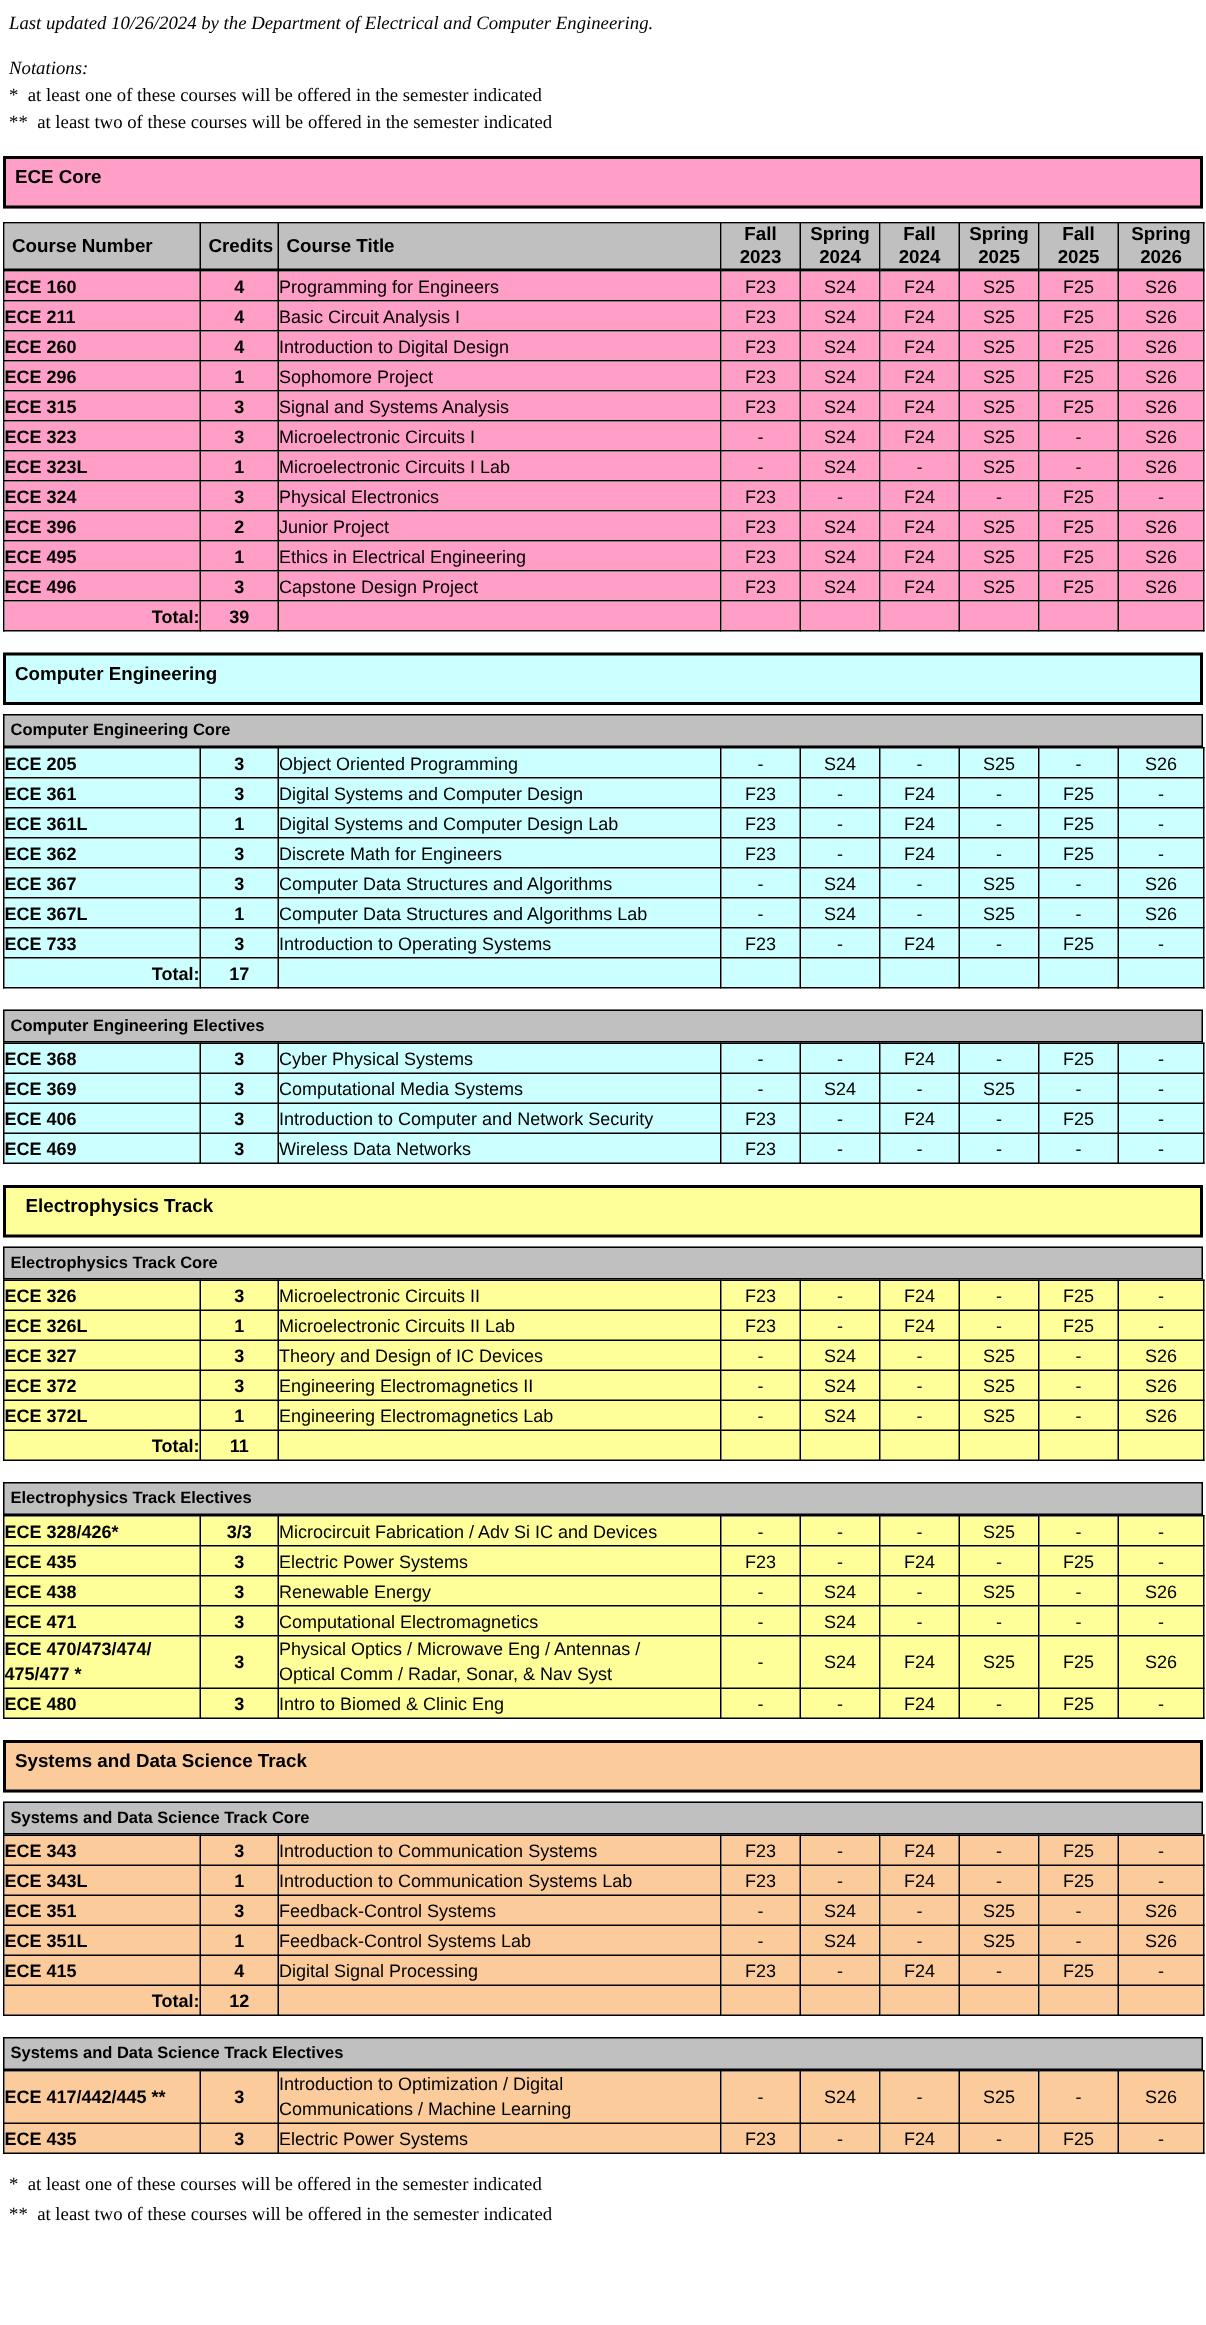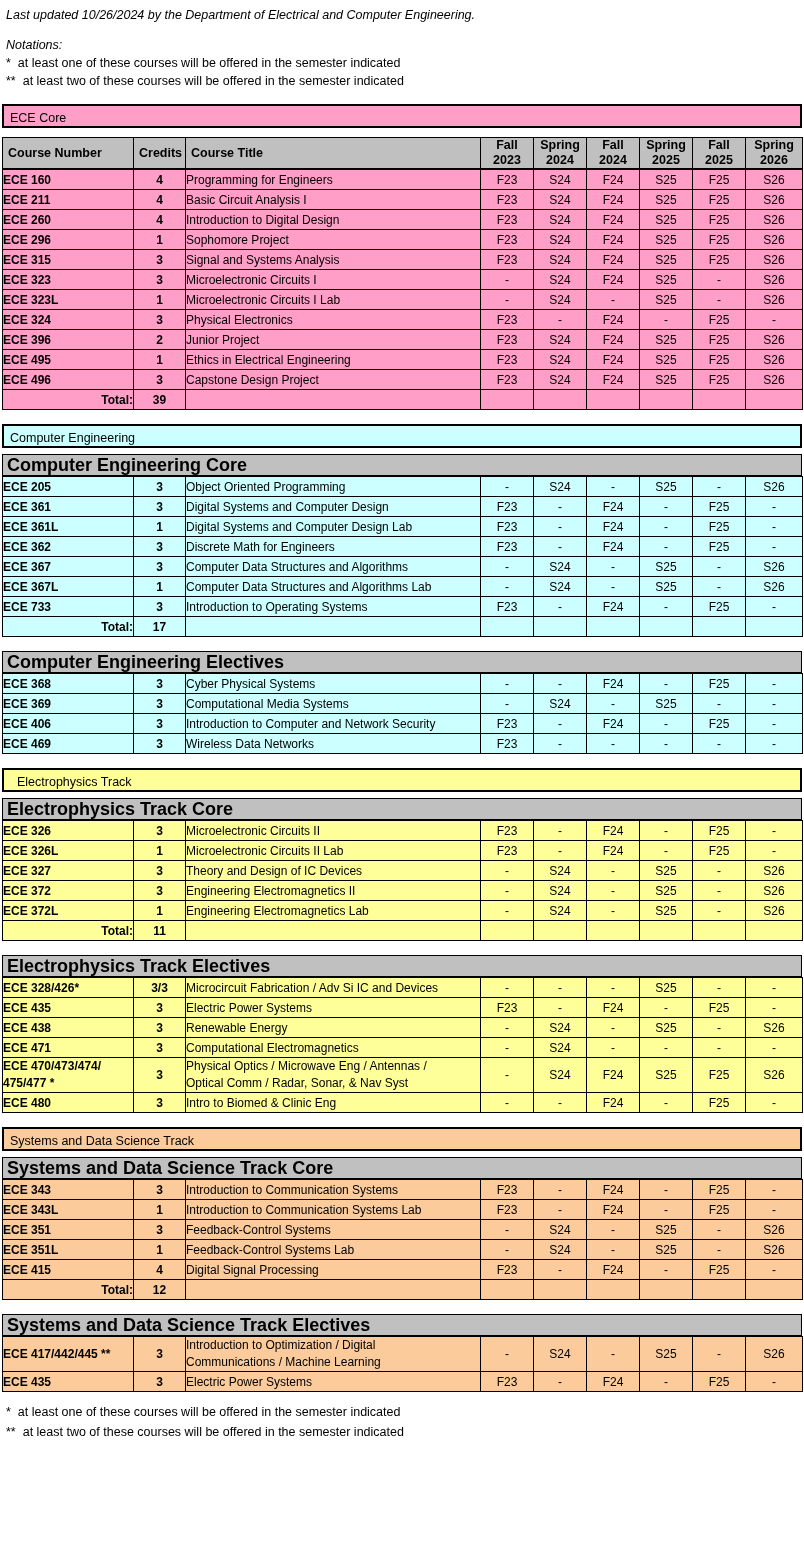--- a/index.html
+++ b/index.html
@@ -22,45 +22,45 @@
   
   .notes {
     padding: 6px 0 0 6px;
     font-size: 12.5px;
     line-height: 18px;
   }
   .notes .italic {
     font-style: italic;
   }
   .notes .spacer { height: 12px; }
-  .note-line { white-space: pre; }
+  .note-line { white-space: pre; font-family: Liberation Serif, serif; }
 
   
   .banner {
     box-sizing: border-box;
-    height: 24px;
+    height: 35px;
     line-height: 25px;
     border: 2px solid #000000;
     font-size: 12.5px;
-    font-weight: normal;
+    font-weight: bold;
     padding-left: 6px;
     margin: 0 2px 0 2px;
   }
   .banner.pink   { background: #ff9ec7; }
   .banner.cyan   { background: #ccffff; }
   .banner.yellow { background: #ffff99; padding-left: 13px; }
   .banner.orange { background: #fbcb9c; }
 
   .subbanner {
     box-sizing: border-box;
     height: 22px;
     line-height: 20px;
     border: 1px solid #000000;
     background: #c0c0c0;
-    font-size: 18px;
+    font-size: 11px;
     font-weight: bold;
     padding-left: 4px;
     margin: 0 2px 0 2px;
   }
 
   .gap  { height: 14px; }
   .gap-s{ height: 9px; }
   .gap-xs{ height: 6px; }
 
   

